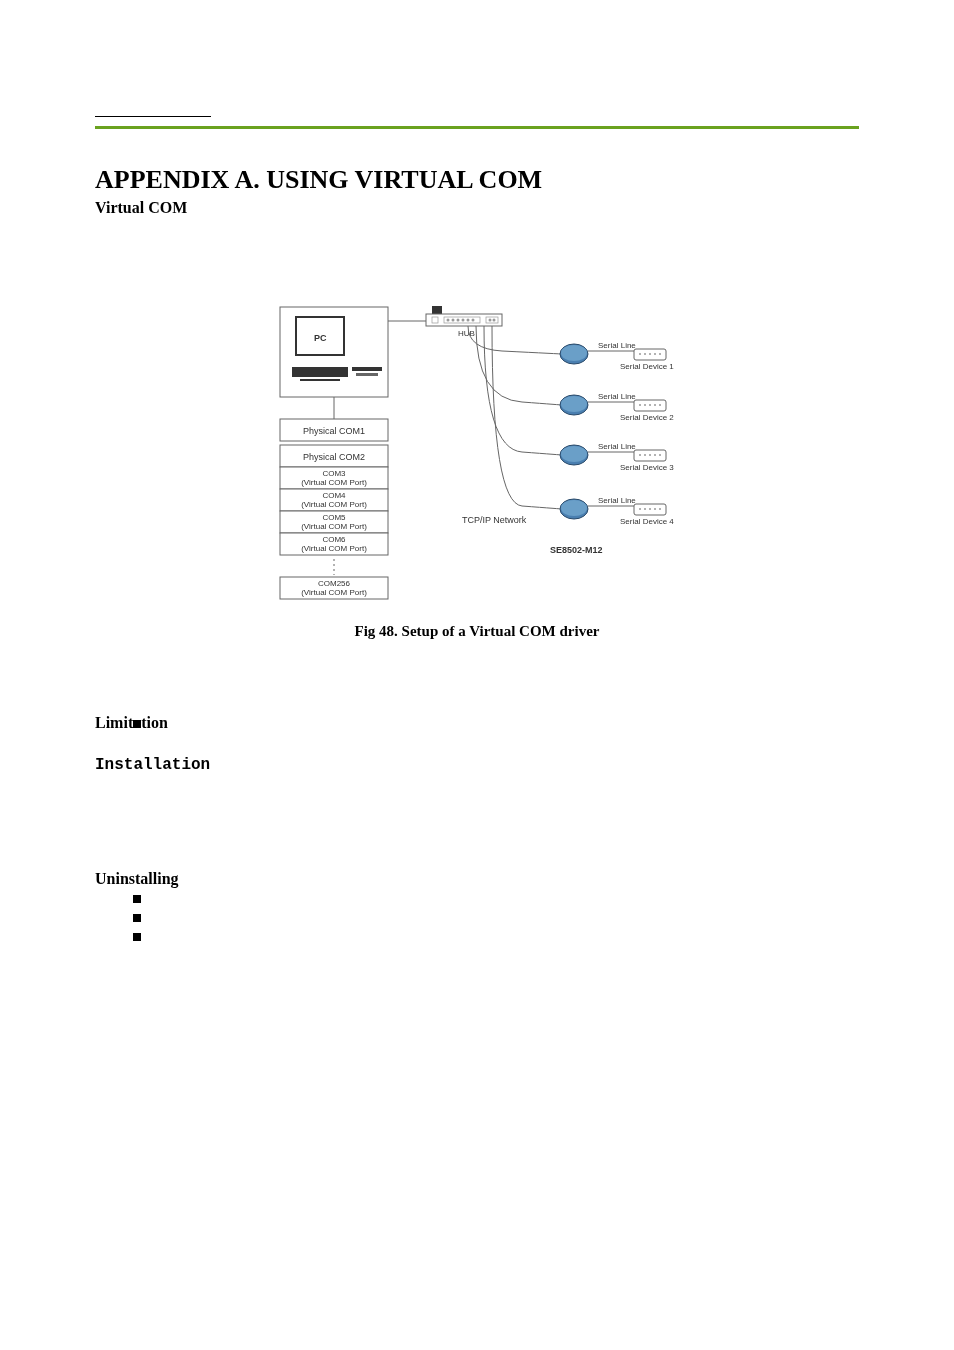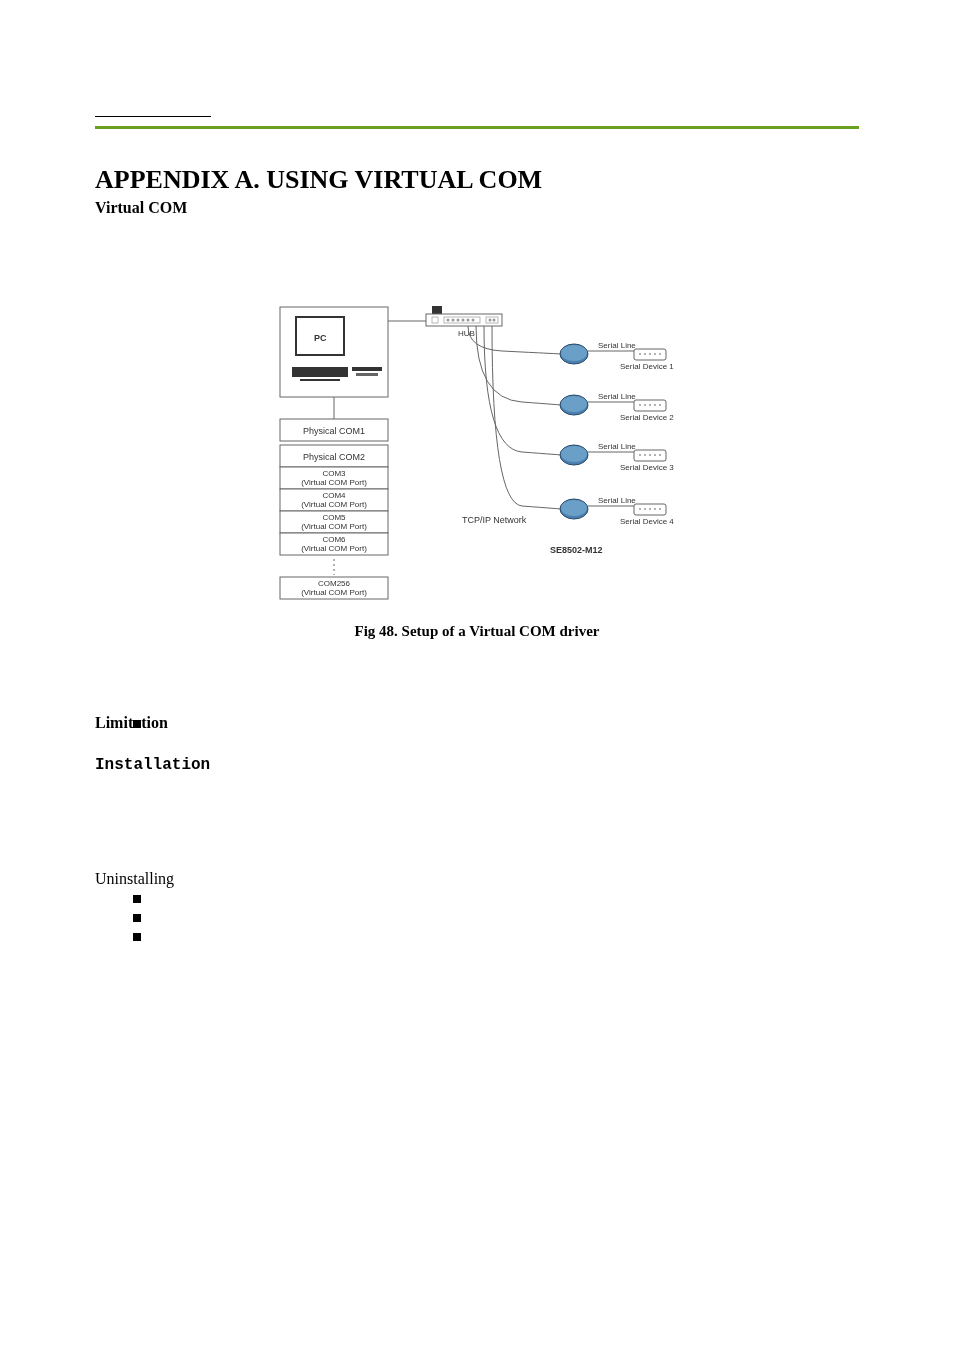--- a/index.html
+++ b/index.html
@@ -132,21 +132,21 @@
     .installation h3 {
       font-size: 16px;
       font-weight: bold;
       font-family: Liberation Mono, monospace;
     }
     .uninstalling {
       margin-top: 96px;
     }
     .uninstalling h3 {
       font-size: 16px;
-      font-weight: normal;
+      font-weight: bold;
     }
     .small-bullets {
       list-style: none;
       margin-left: 38px;
       margin-top: 2px;
     }
     .small-bullets li {
       font-size: 15px;
       margin-bottom: 3px;
       position: relative;

